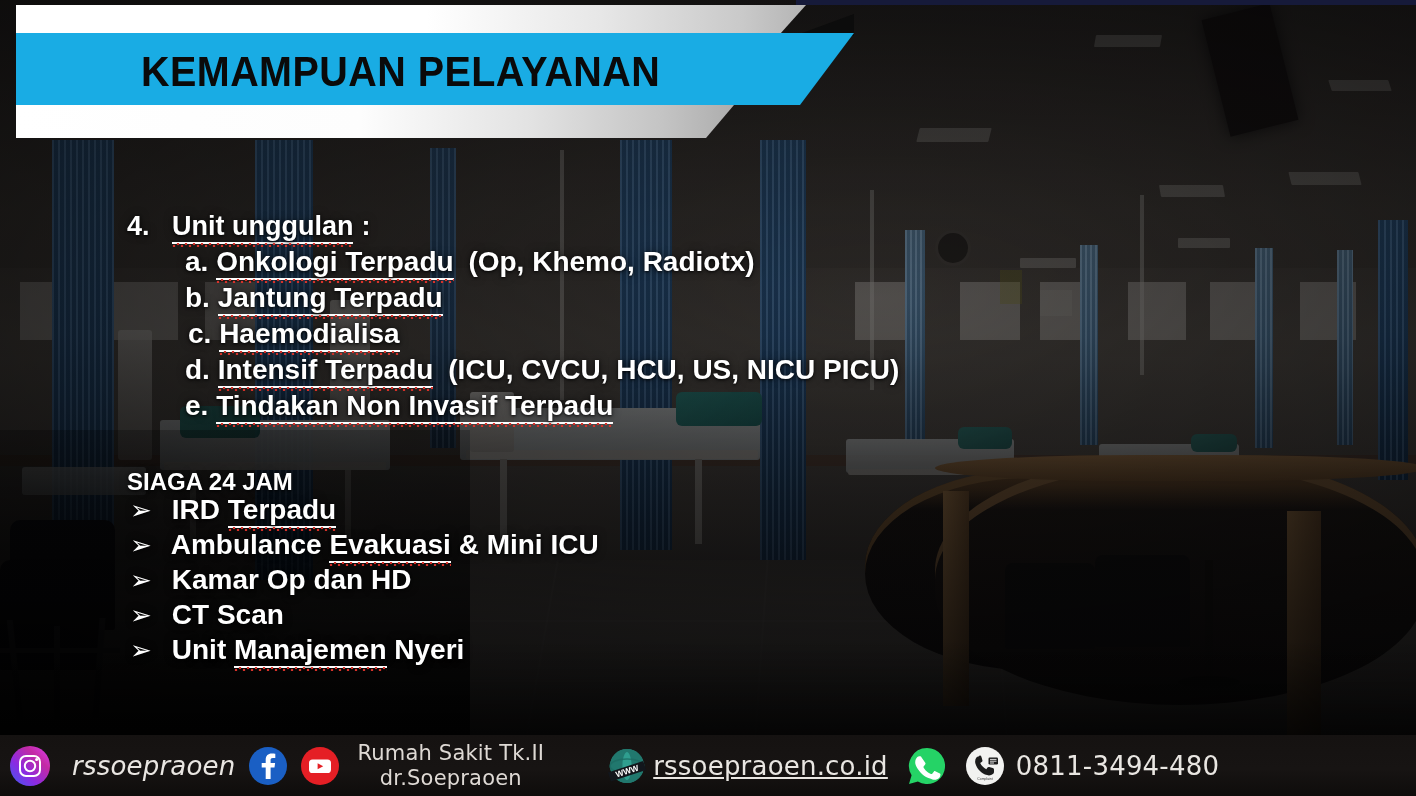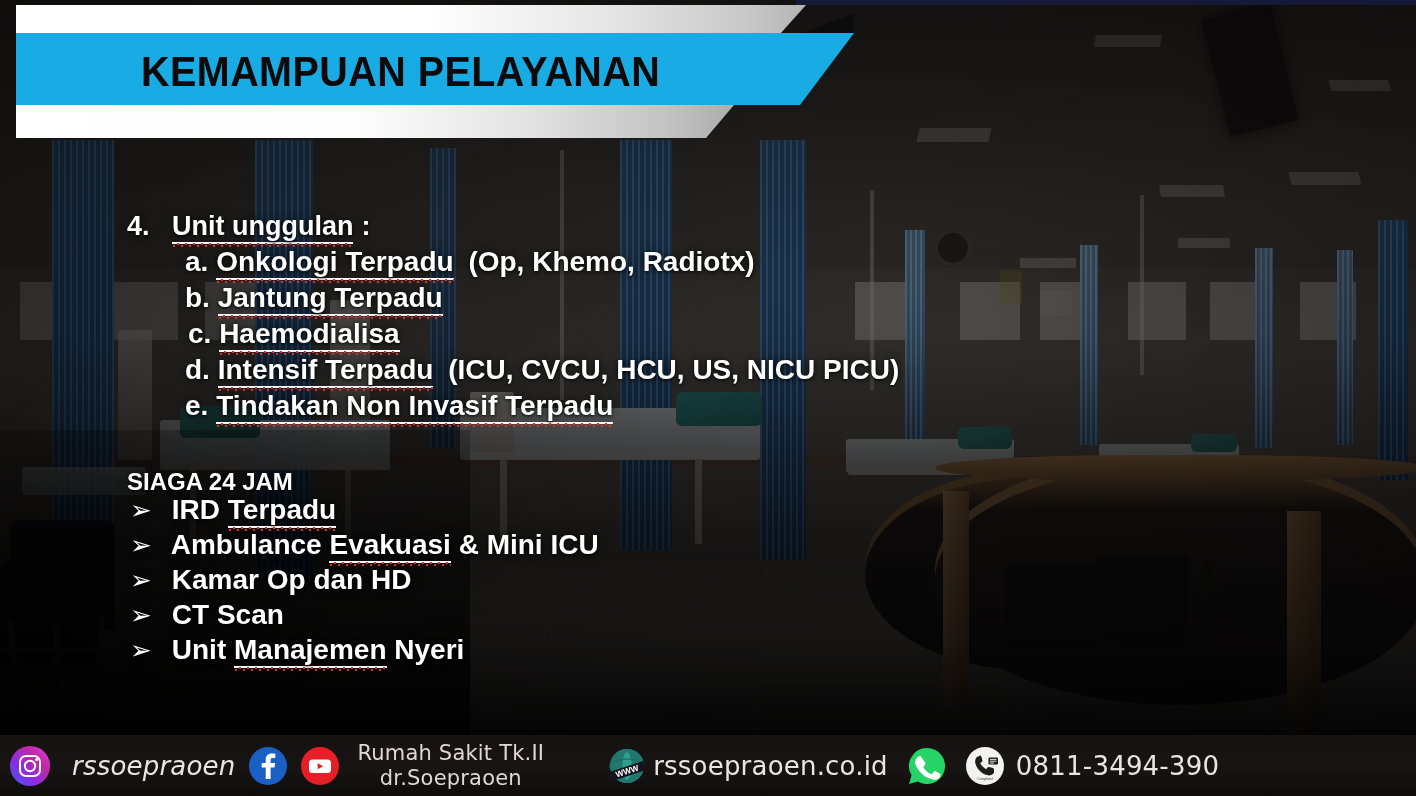--- a/index.html
+++ b/index.html
@@ -387,35 +387,35 @@
     <div class="fitem" style="margin-left:62px;">
       <svg class="ficon" width="42" height="42" viewBox="0 0 42 42">
         <circle cx="21" cy="21" r="17" fill="#2f9e8f"></circle>
         <path d="M21 4a17 17 0 000 34 17 17 0 000-34zm0 3c2.3 0 4.6 6 4.6 14S23.3 35 21 35s-4.6-6-4.6-14S18.7 7 21 7z" fill="#1d6b63" opacity=".75"></path>
         <ellipse cx="21" cy="21" rx="17" ry="7" fill="none" stroke="#1d6b63" stroke-width="1.6" opacity=".8"></ellipse>
         <g transform="rotate(-18 21 26)">
           <rect x="2.5" y="21.5" width="37" height="9.5" fill="#12161c"></rect>
           <text x="21" y="29" text-anchor="middle" font-family="'Liberation Sans',sans-serif" font-size="8.4" font-weight="700" fill="#ffffff">WWW</text>
         </g>
       </svg>
-      <span class="ftext" style="margin-left:5px;">rssoepraoen.co.id</span>
+      <span class="ftext" style="margin-left:5px;text-decoration:underline;">rssoepraoen.co.id</span>
     </div>
 
     <div class="fitem" style="margin-left:18px;">
       <svg class="ficon" width="42" height="42" viewBox="0 0 42 42">
         <path d="M21 3a18 18 0 00-15.4 27.3L3 39l8.9-2.5A18 18 0 1021 3z" fill="#25d366"></path>
         <path d="M15.6 12.4c-.5-1.1-1-1.1-1.4-1.1h-1.1c-.4 0-1.1.2-1.7.8-.6.6-2.2 2.1-2.2 5.2s2.2 6 2.5 6.4c.3.4 4.3 6.9 10.7 9.4 5.3 2.1 6.4 1.7 7.5 1.6 1.1-.1 3.6-1.5 4.1-2.9.5-1.4.5-2.7.4-2.9-.2-.3-.6-.4-1.1-.7l-4-2c-.5-.3-.9-.4-1.3.2l-1.8 2.3c-.3.4-.7.5-1.2.2-.5-.3-2.3-.9-4.4-2.7-1.6-1.5-2.7-3.2-3-3.8-.3-.5 0-.8.2-1.1l1-1.2c.3-.4.4-.6.6-1 .2-.4.1-.8 0-1.1z" fill="#ffffff"></path>
       </svg>
     </div>
 
     <div class="fitem" style="margin-left:16px;">
       <svg class="ficon" width="42" height="42" viewBox="0 0 42 42">
         <circle cx="21" cy="21" r="19" fill="#f2f2f0"></circle>
         <path d="M14.5 11.5c-.8 0-1.6.4-2.1 1.1-1.2 1.6-1.6 3.8-1 5.8 1.6 5.6 6.1 10.1 11.7 11.7 2 .6 4.2.2 5.8-1 .7-.5 1.1-1.3 1.1-2.1v-2.3c0-.8-.5-1.5-1.3-1.7l-3.5-1c-.7-.2-1.5.1-1.9.7l-1 1.5c-2.7-1.3-4.8-3.4-6.1-6.1l1.5-1c.6-.4.9-1.2.7-1.9l-1-3.5c-.2-.8-.9-1.3-1.7-1.3z" fill="#1c1c1c"></path>
         <rect x="24.5" y="12.5" width="9.5" height="7" rx="1.2" fill="#1c1c1c"></rect>
         <path d="M26 14.4h6.5M26 16.2h6.5M26 18h4" stroke="#f2f2f0" stroke-width="0.9"></path>
         <text x="21" y="34.8" text-anchor="middle" font-family="'Liberation Sans',sans-serif" font-size="3.4" fill="#3a3a3a">Complaint</text>
       </svg>
-      <span class="ftext" style="margin-left:10px;">0811-3494-390</span>
+      <span class="ftext" style="margin-left:10px;">0811-3494-480</span>
     </div>
 
   </div>
 </div>
 
 </body></html>

